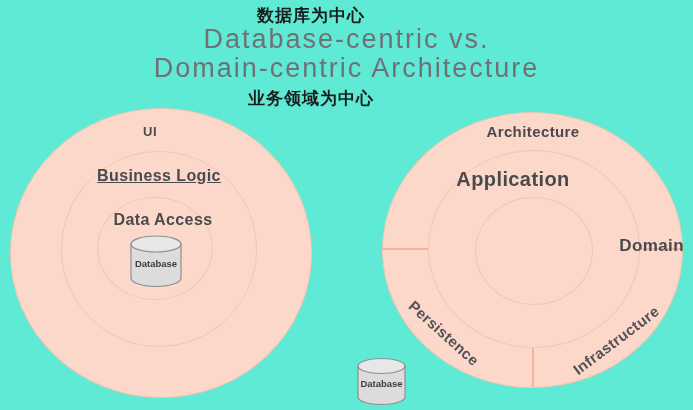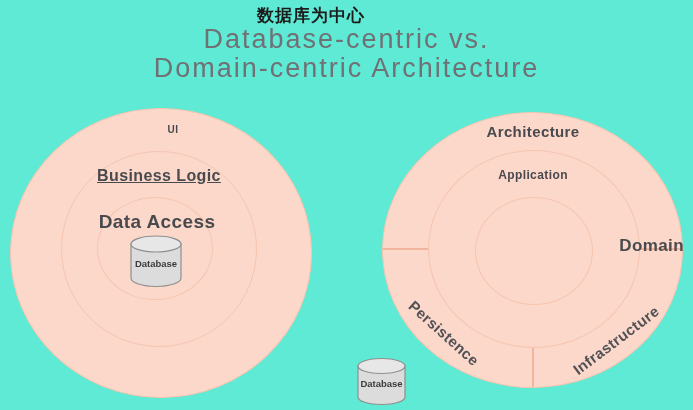--- a/index.html
+++ b/index.html
@@ -61,48 +61,49 @@
   }
 </style>
 </head>
 <body>
 
 <div class="canvas">
 
   <div class="annotation top">数据库为中心</div>
   <div class="title-line l2">Domain-centric Architecture</div>
   <div class="title-line l1">Database-centric vs.</div>
+  <div class="annotation bottom">业务领域为中心</div>
 
   <div>
     <div class="circle" style="left:10px;top:108px;width:302px;height:290px;"></div>
     <div class="circle" style="left:61px;top:151px;width:196px;height:196px;"></div>
     <div class="circle" style="left:97px;top:197px;width:116px;height:103px;"></div>
 
-    <div class="ring-label" style="left:25px;top:124px;width:296px;font-size:10px;">UI</div>
+    <div class="ring-label" style="left:2px;top:124px;width:296px;font-size:13px;">UI</div>
     <div class="ring-label" style="left:10px;top:167px;width:298px;font-size:16px;text-decoration:underline;">Business Logic</div>
-    <div class="ring-label" style="left:10px;top:211px;width:294px;font-size:19px;">Data Access</div>
+    <div class="ring-label" style="left:16px;top:211px;width:294px;font-size:16px;">Data Access</div>
 
     <svg class="db-svg" style="left:129px;top:234px;" width="54" height="55" viewBox="0 0 54 55">
       <path class="cyl-body" d="M2 10 V44 a25 8.5 0 0 0 50 0 V10 Z"></path>
       <ellipse class="cyl-top" cx="27" cy="10" rx="25" ry="8"></ellipse>
       <text class="cyl-label" x="27" y="33" text-anchor="middle">Database</text>
     </svg>
   </div>
 
   <div>
     <div class="circle" style="left:382px;top:112px;width:301px;height:276px;"></div>
     <div class="circle" style="left:428px;top:150px;width:212px;height:198px;"></div>
     <div class="circle" style="left:475px;top:197px;width:118px;height:108px;"></div>
 
     <div class="divider" style="left:383px;top:248px;width:45px;height:1.5px;"></div>
     <div class="divider" style="left:639px;top:248px;width:43px;height:1.5px;"></div>
     <div class="divider" style="left:532px;top:348px;width:1.5px;height:39px;"></div>
 
     <div class="ring-label" style="left:382px;top:123px;width:302px;font-size:15px;">Architecture</div>
-    <div class="ring-label" style="left:382px;top:168px;width:302px;font-size:12px;">Application</div>
+    <div class="ring-label" style="left:362px;top:168px;width:302px;font-size:20px;">Application</div>
     <div class="ring-label" style="left:382px;top:236px;width:302px;font-size:17px;text-align:right;">Domain</div>
 
     <div class="ring-label rotated" style="left:444px;top:333px;--rot:42deg;font-size:15px;">Persistence</div>
     <div class="ring-label rotated" style="left:616px;top:340px;--rot:-37deg;font-size:15px;">Infrastructure</div>
 
     <svg class="db-svg" style="left:356px;top:357px;" width="51" height="50" viewBox="0 0 51 50">
       <path class="cyl-body" d="M2 9 V40 a23.5 7.5 0 0 0 47 0 V9 Z"></path>
       <ellipse class="cyl-top" cx="25.5" cy="9" rx="23.5" ry="7.5"></ellipse>
       <text class="cyl-label" x="25.5" y="30" text-anchor="middle">Database</text>
     </svg>

